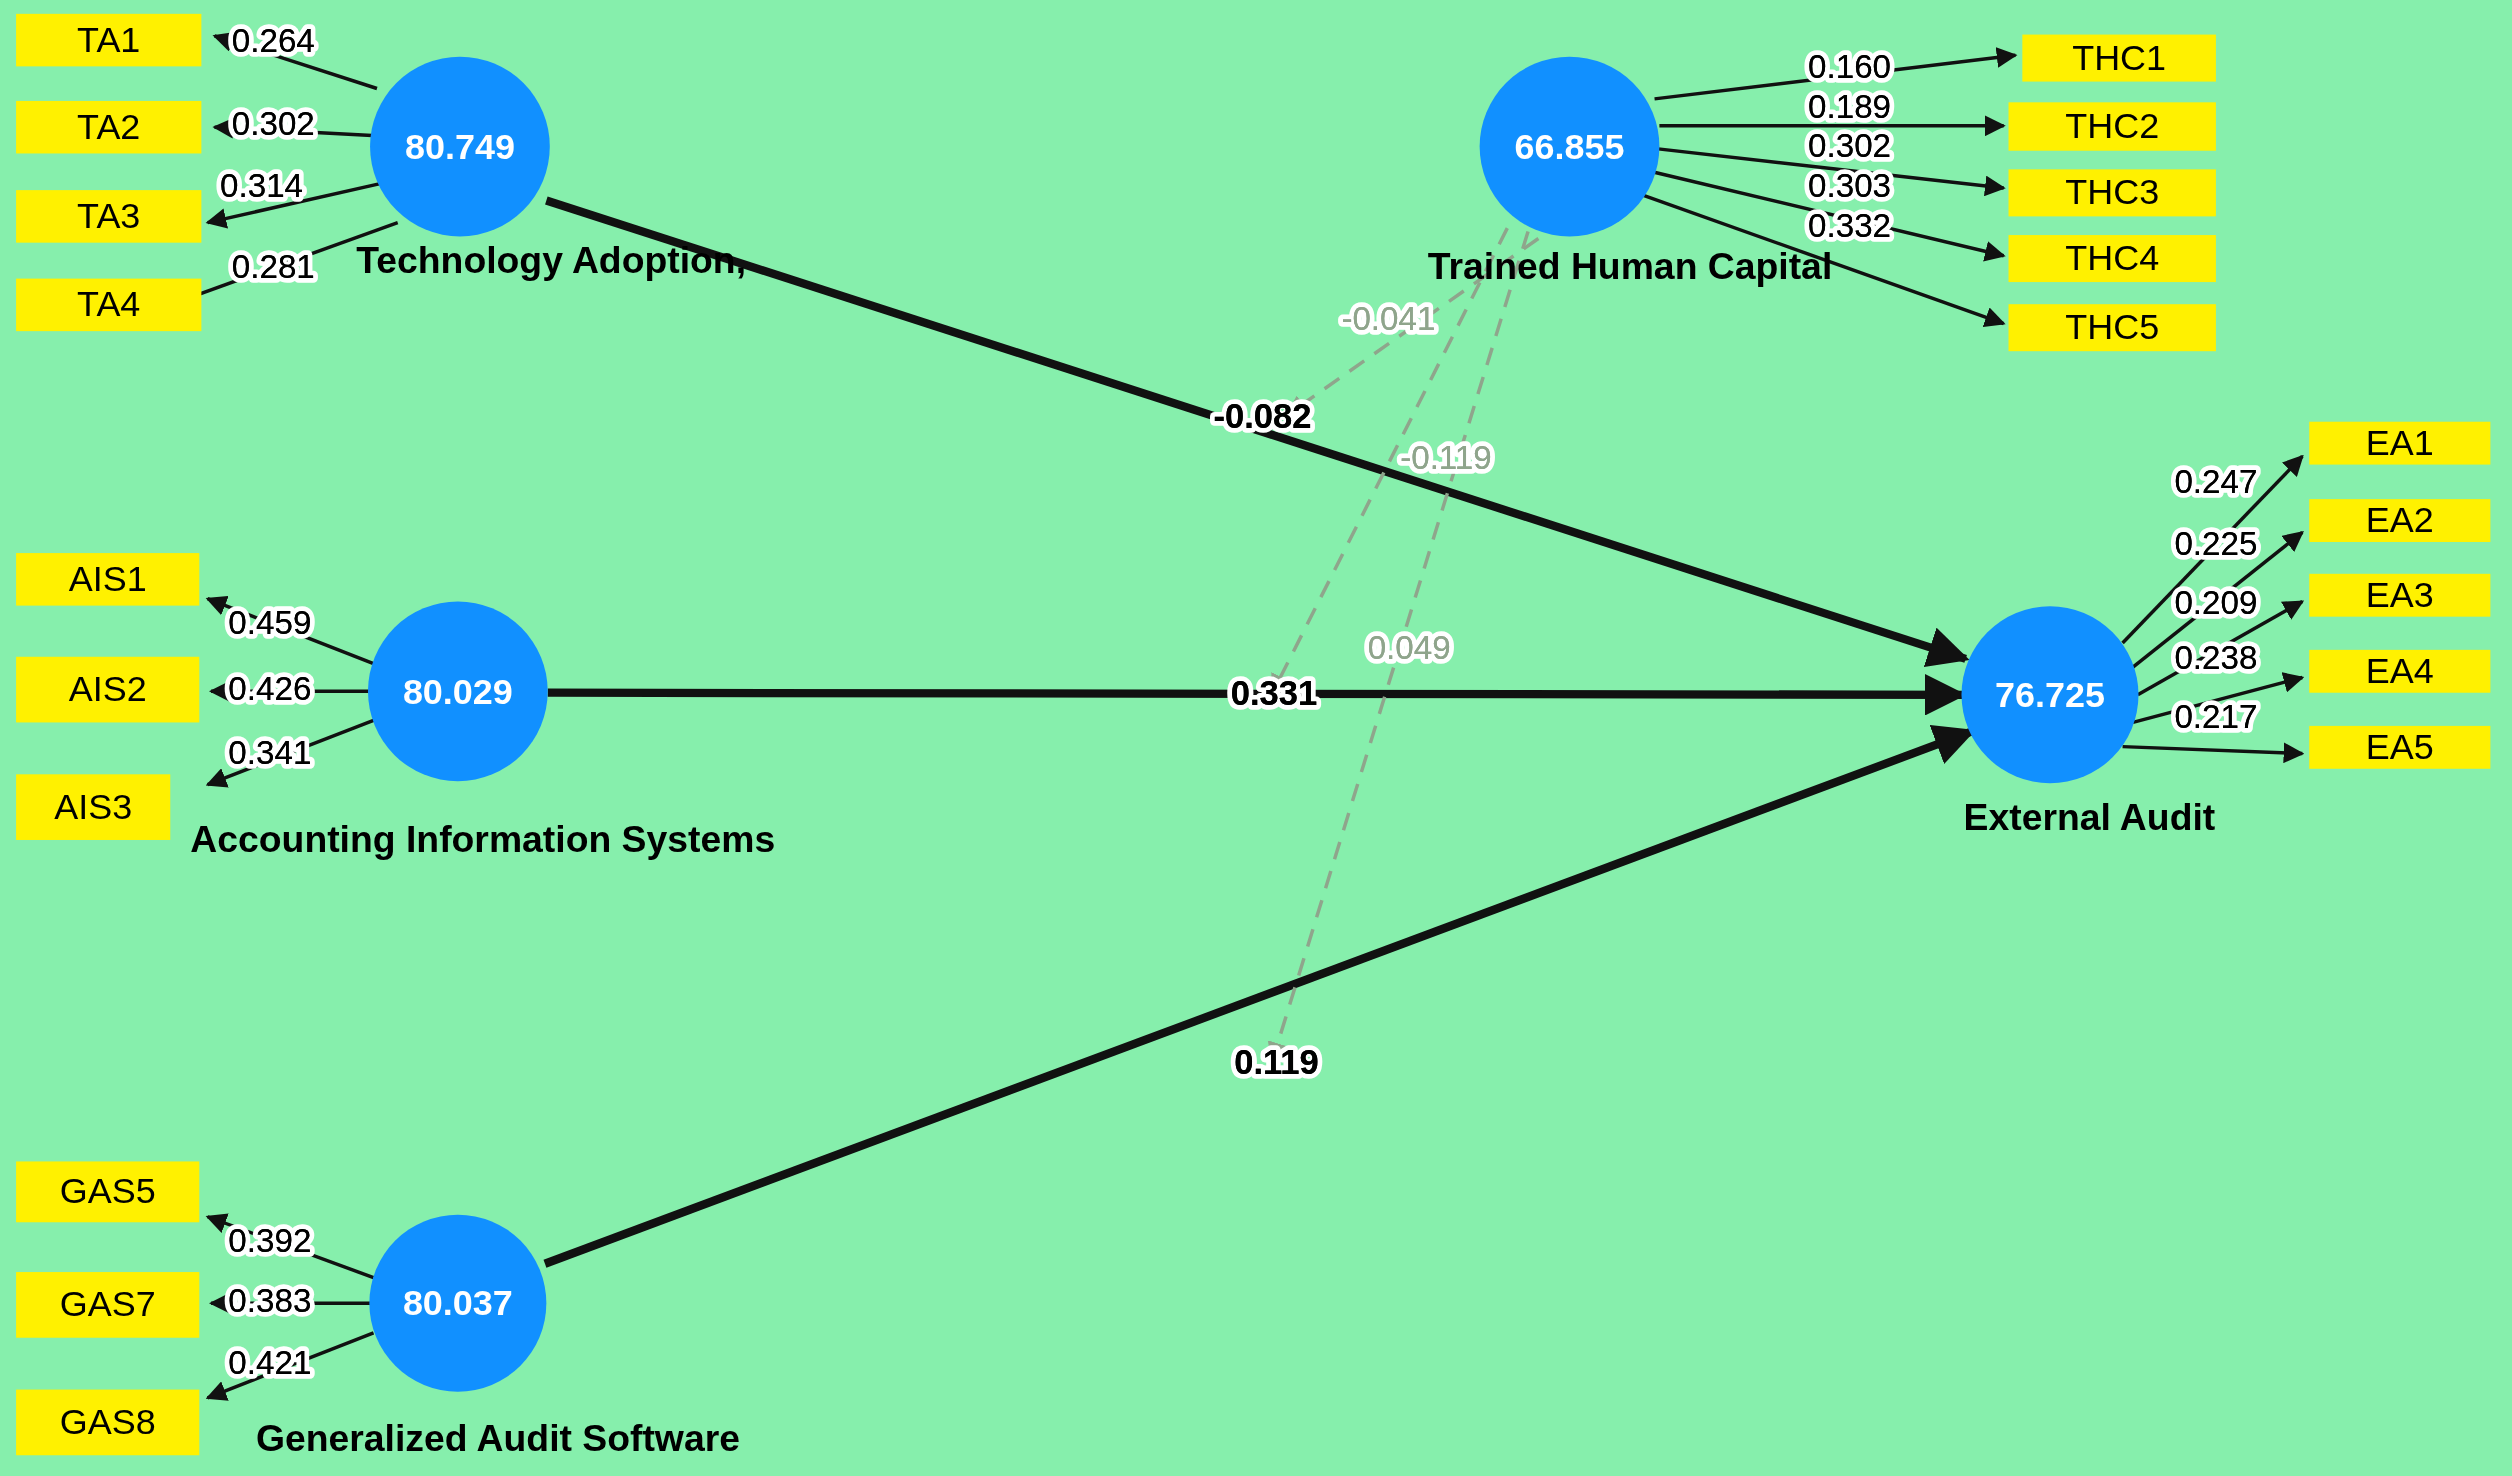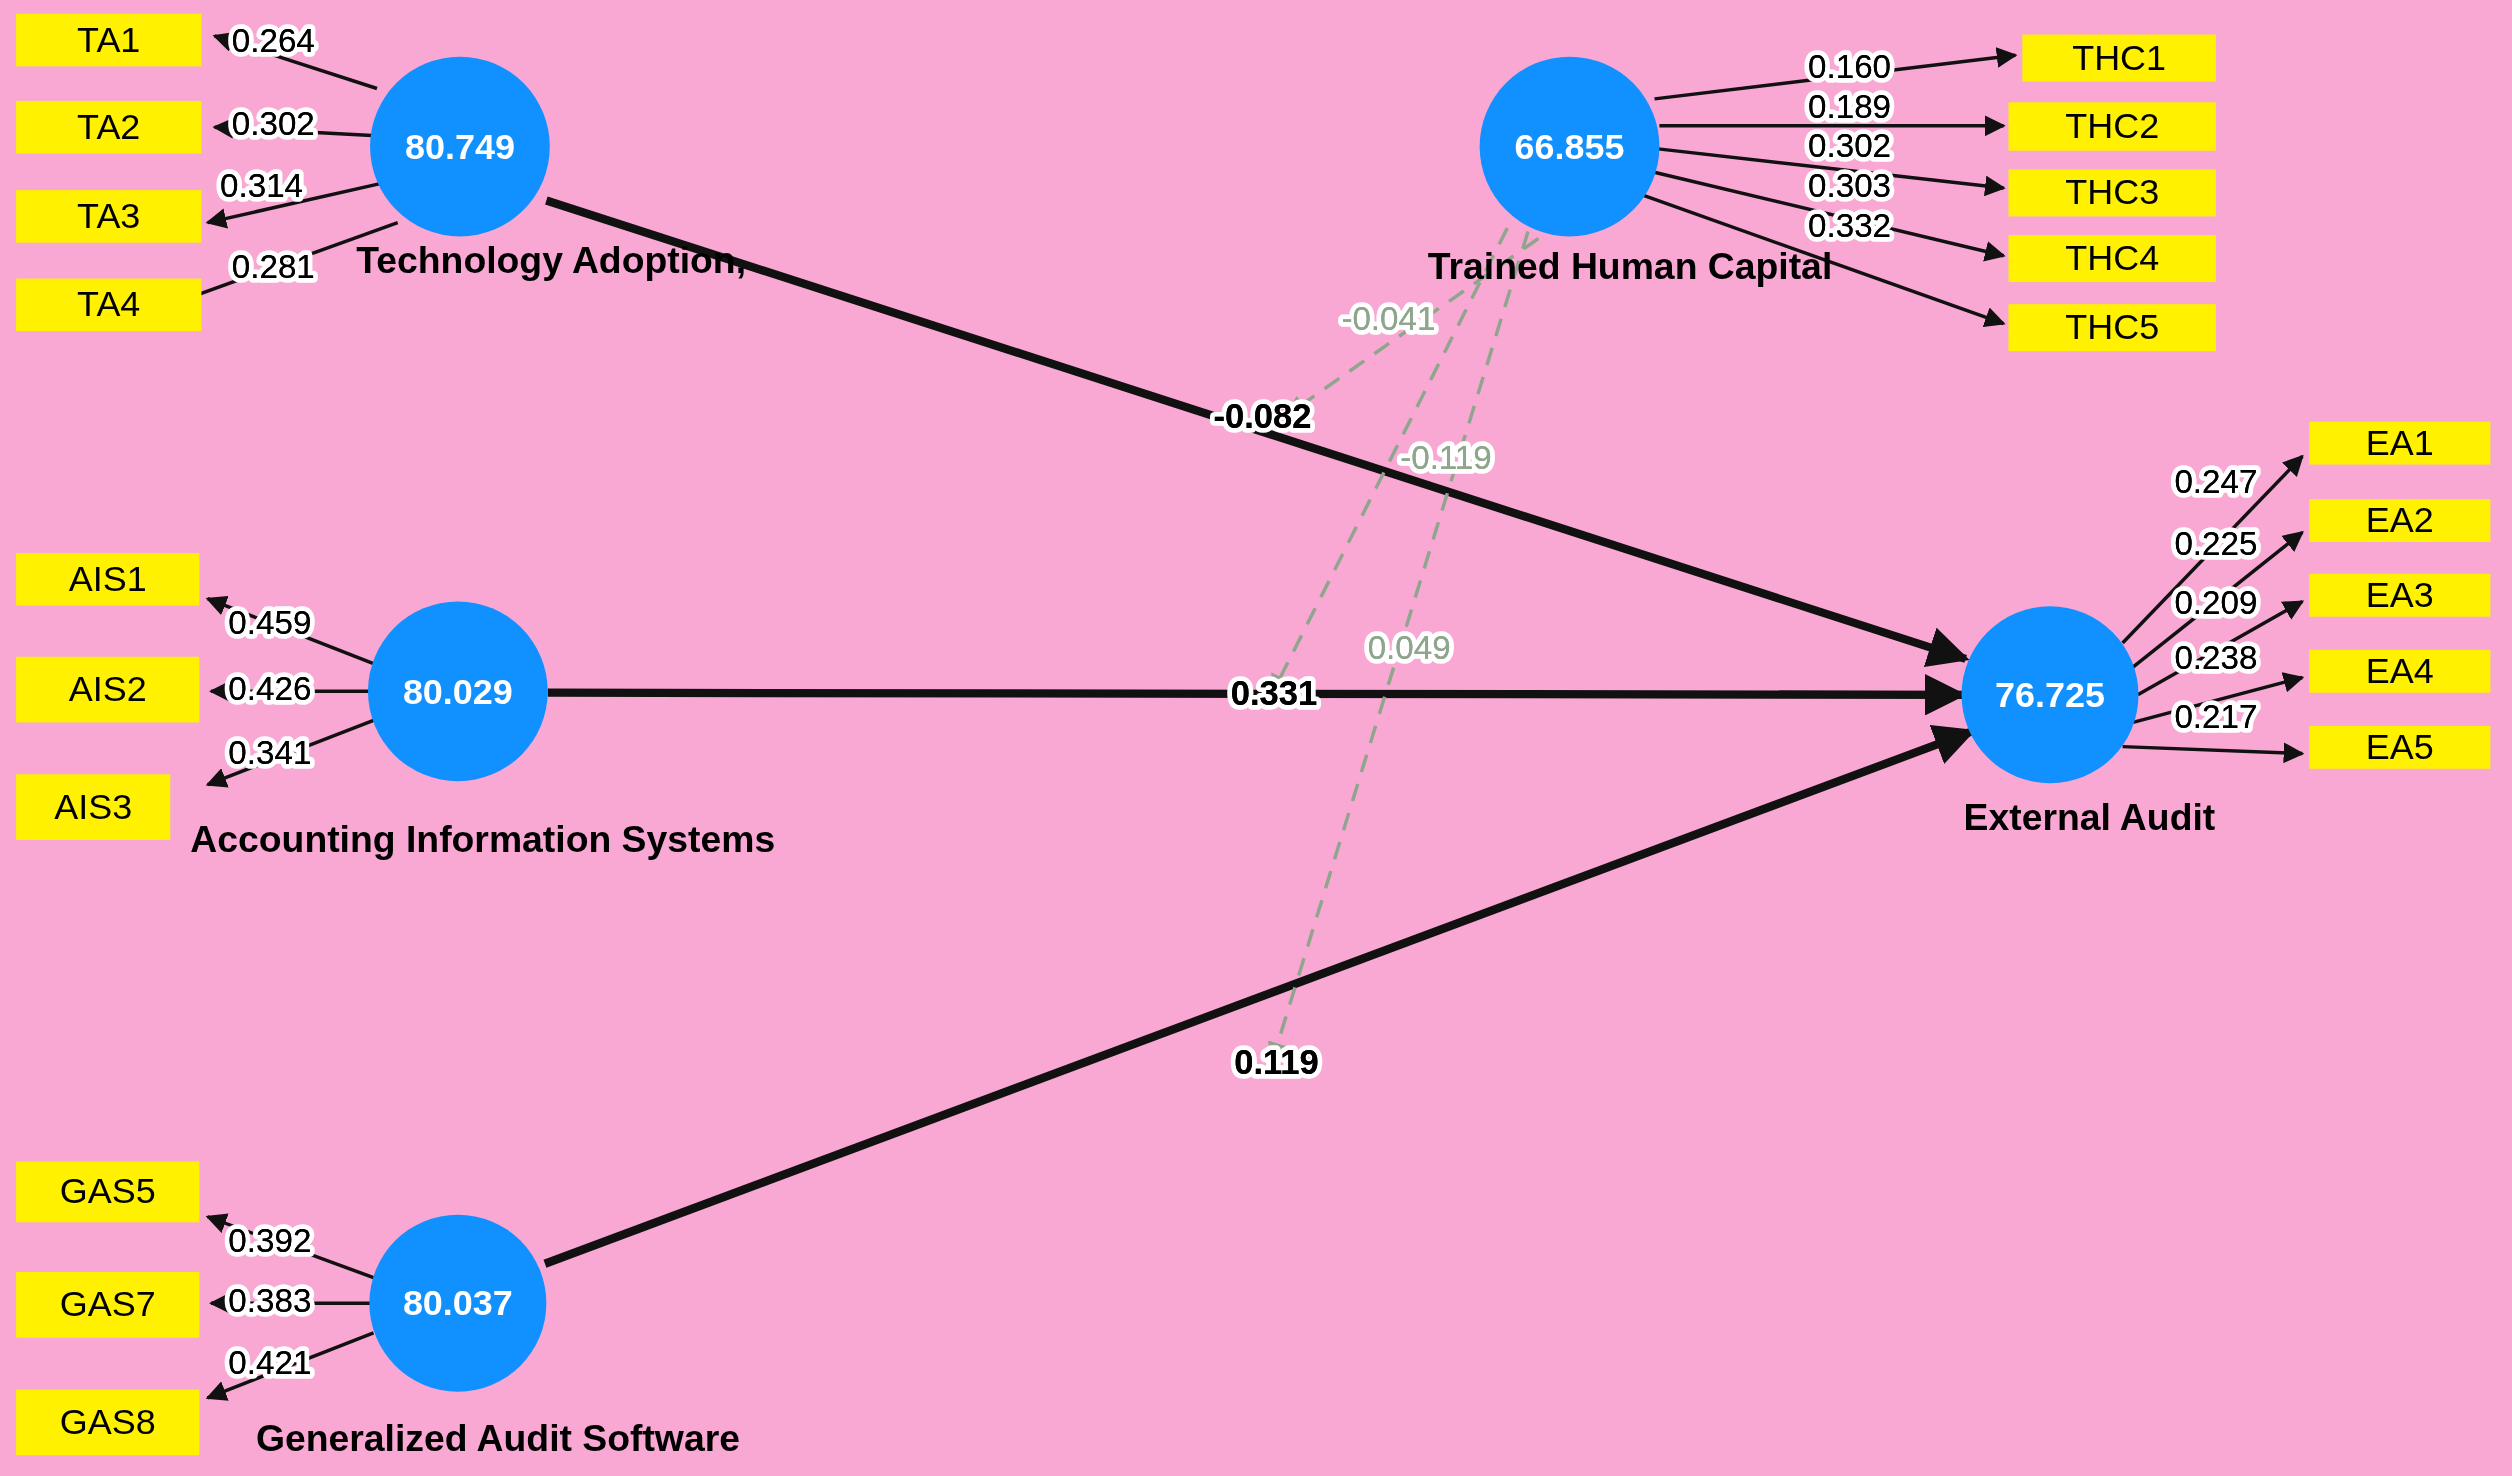--- a/index.html
+++ b/index.html
@@ -1,18 +1,18 @@
 <!DOCTYPE html>
 <html style="font-size:11px"><head>
 <meta charset="utf-8">
 <title>SEM Path Diagram</title>
 <style>
   html,body{margin:0;padding:0;background:#ffffff;}
   body{font-family:"Liberation Sans", sans-serif;}
-  #stage{position:relative;width:2512px;height:1476px;background:#f9a8d4;overflow:hidden;}
+  #stage{position:relative;width:2512px;height:1476px;background:#86efac;overflow:hidden;}
   svg#diagram{position:absolute;left:0;top:0;width:2512px;height:1476px;display:block;}
   .indicator-box{fill:#FFF100;stroke:none;}
   .indicator-label{font-family:"Liberation Sans", sans-serif;font-size:52px;fill:#000000;text-anchor:middle;dominant-baseline:middle;}
   .construct-circle{fill:#1190FF;stroke:none;}
   .construct-value{font-family:"Liberation Sans", sans-serif;font-size:52px;font-weight:bold;fill:#ffffff;text-anchor:middle;dominant-baseline:middle;}
   .construct-name{font-family:"Liberation Sans", sans-serif;font-size:54px;font-weight:bold;fill:#000000;dominant-baseline:middle;}
   .edge-line{stroke:#111111;fill:none;}
   .edge-measure{stroke-width:5;}
   .edge-structural{stroke-width:12;}
   .edge-moderation{stroke:#8FA58C;stroke-width:5;fill:none;stroke-dasharray:26 18;}

